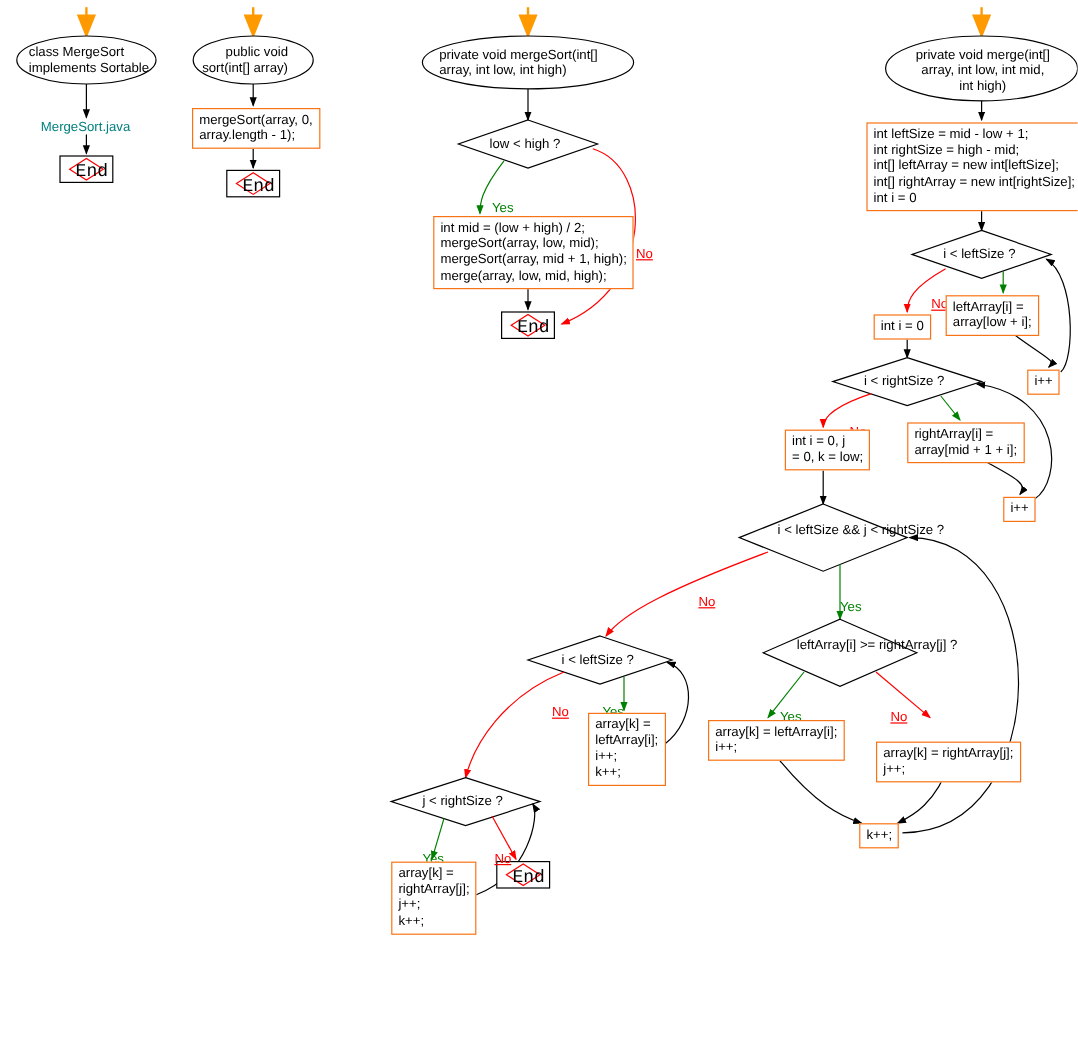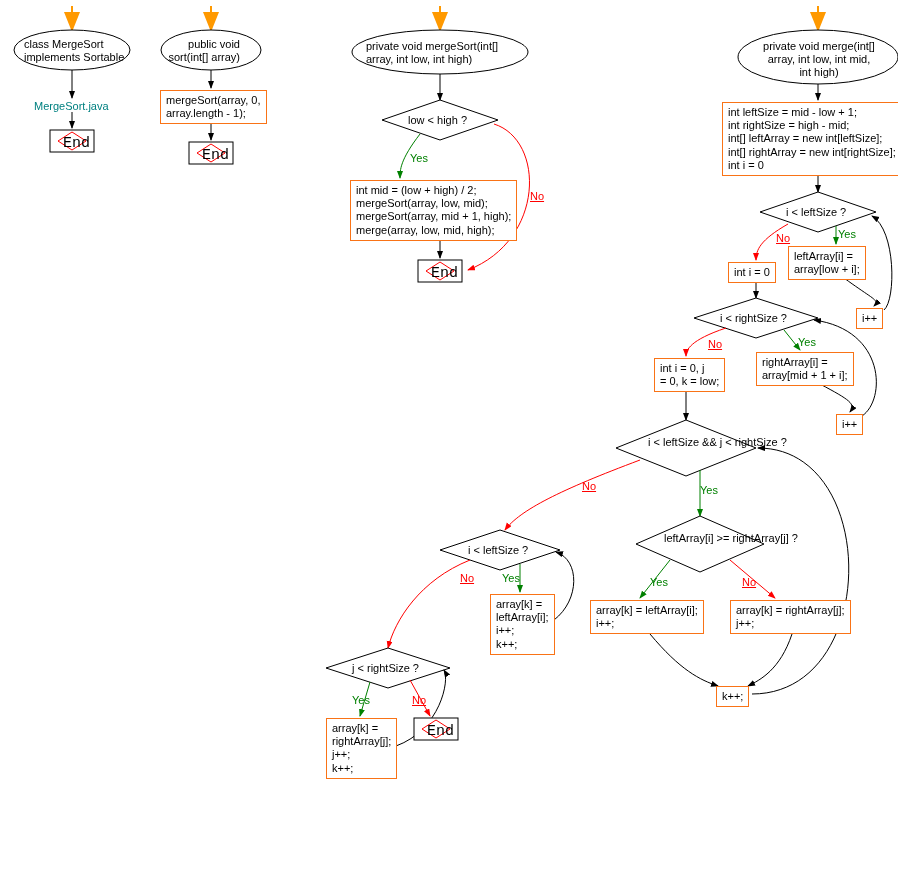--- a/index.html
+++ b/index.html
@@ -31,20 +31,21 @@
   .decision {
     position: absolute;
     font-size: 11px;
     text-align: center;
     line-height: 1.2;
   }
   .edge-label {
     position: absolute;
     font-size: 11px;
     font-family: Arial, sans-serif;
+    margin-top: 16px;
   }
   .lbl-yes { color: #008000; }
   .lbl-no  { color: #ff0000; text-decoration: underline; }
   .filelabel {
     position: absolute;
     color: #008080;
     font-size: 11px;
   }
   .end-text {
     position: absolute;
@@ -181,21 +182,21 @@
 sort(int[] array)</div>
 <div class="rect-node" style="left:160px; top:90px;">mergeSort(array, 0,
 array.length - 1);</div>
 <div class="end-text" style="left:202px; top:147px;">End</div>
 
 <div class="node-text" style="left:366px; top:40px; text-align:left; width:150px;">private void mergeSort(int[]
 array, int low, int high)</div>
 <div class="decision" style="left:408px; top:114px;">low &lt; high ?</div>
 <div class="edge-label lbl-yes" style="left:410px; top:152px;">Yes</div>
 <div class="edge-label lbl-no" style="left:530px; top:190px;">No</div>
-<div class="rect-node" style="left:350px; top:180px;">int mid = (low + high) / 2;
+<div class="rect-node" style="left:361px; top:180px;">int mid = (low + high) / 2;
 mergeSort(array, low, mid);
 mergeSort(array, mid + 1, high);
 merge(array, low, mid, high);</div>
 <div class="end-text" style="left:431px; top:265px;">End</div>
 
 <div class="node-text" style="left:752px; top:40px; text-align:center; width:134px;">private void merge(int[]
 array, int low, int mid,
 int high)</div>
 <div class="rect-node" style="left:722px; top:102px;">int leftSize = mid - low + 1;
 int rightSize = high - mid;
@@ -224,21 +225,21 @@
 j &lt; rightSize ?</div>
 <div class="edge-label lbl-yes" style="left:700px; top:484px;">Yes</div>
 <div class="edge-label lbl-no" style="left:582px; top:480px;">No</div>
 
 <div class="decision" style="left:664px; top:532px; text-align:left;">leftArray[i] &gt;=
 rightArray[j] ?</div>
 <div class="edge-label lbl-yes" style="left:650px; top:576px;">Yes</div>
 <div class="edge-label lbl-no" style="left:742px; top:576px;">No</div>
 <div class="rect-node" style="left:590px; top:600px;">array[k] = leftArray[i];
 i++;</div>
-<div class="rect-node" style="left:730px; top:600px;">array[k] = rightArray[j];
+<div class="rect-node" style="left:730px; top:618px;">array[k] = rightArray[j];
 j++;</div>
 <div class="rect-node" style="left:716px; top:686px;">k++;</div>
 
 <div class="decision" style="left:468px; top:544px;">i &lt; leftSize ?</div>
 <div class="edge-label lbl-yes" style="left:502px; top:572px;">Yes</div>
 <div class="edge-label lbl-no" style="left:460px; top:572px;">No</div>
 <div class="rect-node" style="left:490px; top:594px;">array[k] =
 leftArray[i];
 i++;
 k++;</div>

